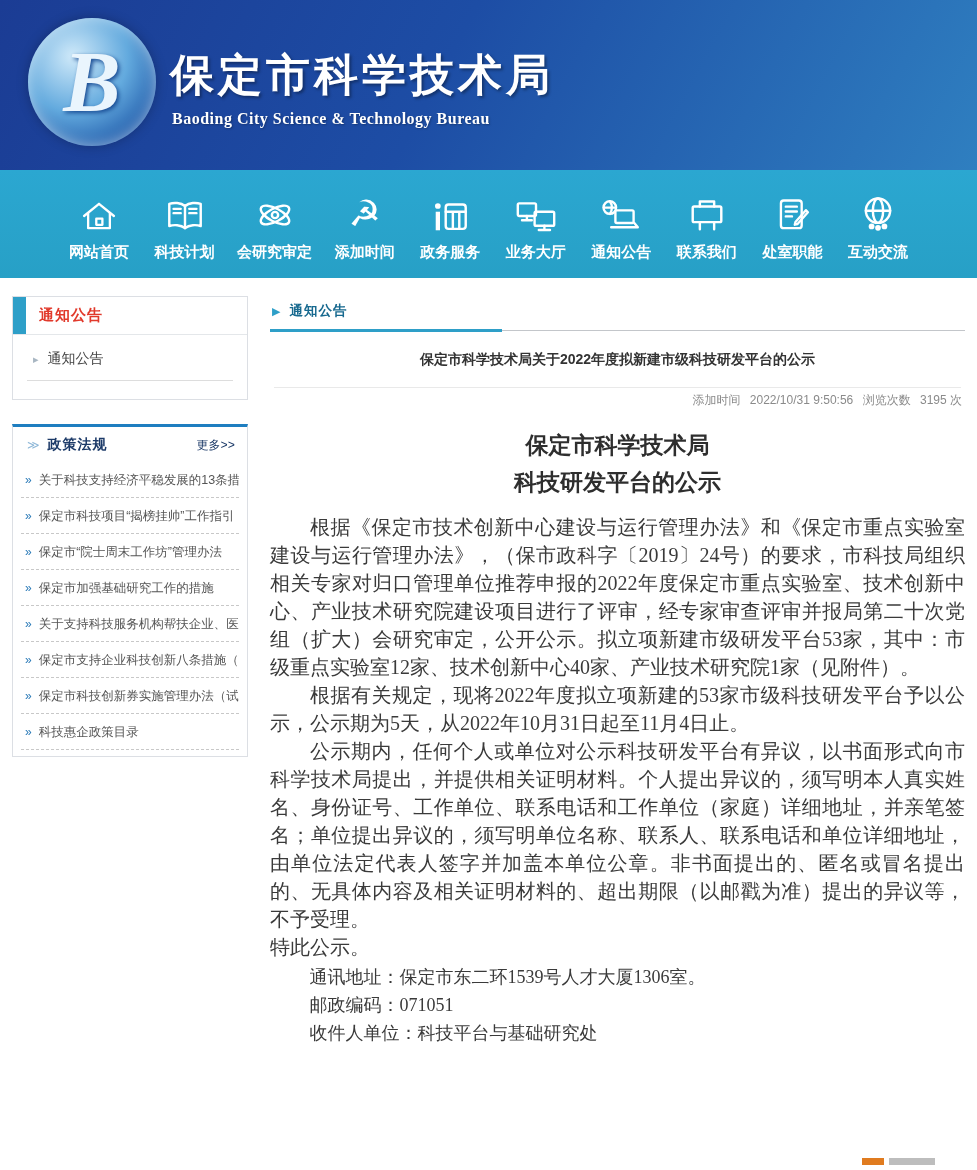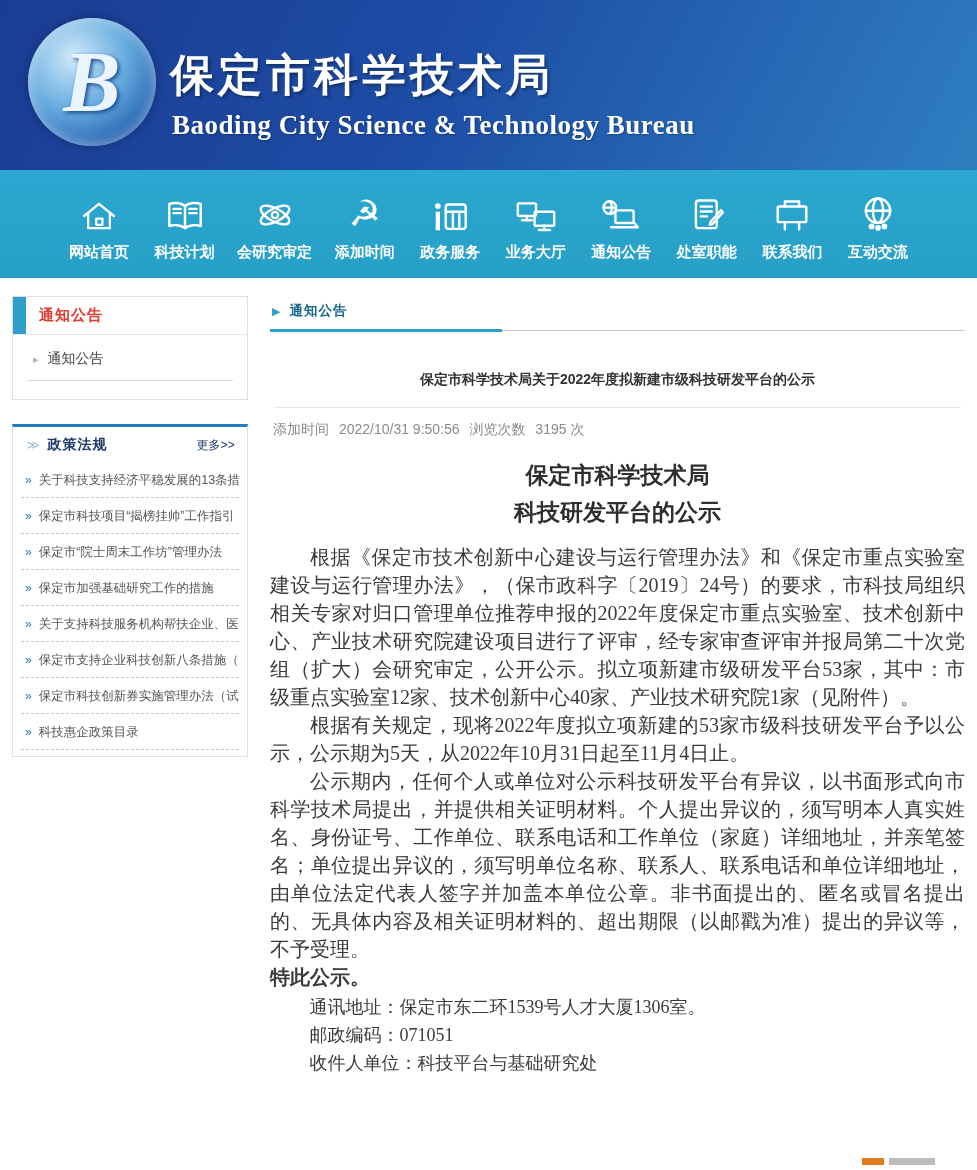--- a/index.html
+++ b/index.html
@@ -10,21 +10,21 @@
   .banner { position:relative; height:170px;
     background:linear-gradient(118deg,#1b3c94 0%, #1d4da5 45%, #2f7fc0 100%); }
   .logo-circle { position:absolute; left:28px; top:18px; width:128px; height:128px; border-radius:50%;
     background:radial-gradient(circle at 35% 30%, #cfe9f9, #63aade 45%, #1d57a8 82%);
     box-shadow:inset 0 0 14px rgba(255,255,255,.55), 0 0 12px rgba(0,0,0,.25);
     display:flex; align-items:center; justify-content:center; }
   .logo-letter { font-family:"Liberation Serif", serif; font-style:italic; font-weight:bold;
     font-size:86px; color:#eaf5fd; text-shadow:2px 2px 4px #174a93; }
   .banner-title { position:absolute; left:170px; top:46px; color:#fff; font-size:44px; font-weight:bold;
     letter-spacing:4px; text-shadow:2px 2px 3px rgba(0,0,0,.35); white-space:nowrap; }
-  .banner-subtitle { position:absolute; left:172px; top:110px; color:#fff; font-size:27px; font-weight:bold;
+  .banner-subtitle { position:absolute; left:172px; top:110px; color:#fff; font-size:16px; font-weight:bold;
     font-family:"Liberation Serif", serif; letter-spacing:.5px; text-shadow:1px 1px 2px rgba(0,0,0,.3); white-space:nowrap; }
 
   
   .navbar { height:108px; background:linear-gradient(180deg,#2ba7d1,#27a0c6);
     display:flex; align-items:center; justify-content:space-between; padding:6px 66px 0; }
   .nav-item { display:flex; flex-direction:column; align-items:center; gap:9px; cursor:pointer; min-width:66px; }
   .nav-icon { height:42px; display:flex; align-items:flex-end; justify-content:center; color:#fff; }
   .nav-icon svg { stroke:#fff; fill:none; stroke-width:1.7; stroke-linecap:round; stroke-linejoin:round; }
   .nav-icon .glyph { font-size:36px; line-height:40px; color:#fff; font-family:"DejaVu Sans", sans-serif; }
   .nav-label { color:#fff; font-size:15px; font-weight:bold; white-space:nowrap; }
@@ -53,31 +53,31 @@
   .policy-marker { color:#2a7ab8; font-size:12px; flex:none; }
 
   
   .main-col { flex:1; min-width:0; padding-left:4px; }
   .breadcrumb { display:flex; align-items:center; gap:9px; padding:6px 2px 9px; }
   .breadcrumb-icon { color:#2e9fc8; font-size:11px; }
   .breadcrumb-label { color:#17698f; font-size:13.5px; font-weight:bold; letter-spacing:1px; }
   .breadcrumb-rule { position:relative; height:2px; border-bottom:1px solid #c3c6ca; }
   .breadcrumb-rule .seg { position:absolute; left:0; bottom:-2px; width:232px; height:3px; background:#2e9fc8; }
 
-  .doc-title { margin-top:40px; text-align:center; font-size:14px; font-weight:bold; color:#333; }
+  .doc-title { margin-top:20px; text-align:center; font-size:14px; font-weight:bold; color:#333; }
   .doc-hr { margin:18px 4px 0; border-bottom:1px solid #e9e9e9; }
-  .doc-meta { margin-top:13px; text-align:left; font-size:14px; color:#8a8a8a; }
+  .doc-meta { margin-top:4px; text-align:right; font-size:12px; color:#8a8a8a; }
   .doc-meta span { margin:0 3px; }
 
   .article-heading { margin-top:18px; text-align:center; font-weight:bold; font-size:23px;
     line-height:37px; color:#2e2e2e; }
   .article-body { margin-top:12px; font-family:"Liberation Serif","DejaVu Serif", serif;
     font-size:20px; color:#3a3a3a; line-height:28px; text-align:justify; }
   .article-body p { text-indent:2em; }
-  .article-body p.closing { text-indent:0;font-weight:bold; }
+  .article-body p.closing { text-indent:0; }
   .contact-block { margin-top:2px; font-family:"Liberation Serif","DejaVu Serif", serif;
     font-size:18px; color:#3a3a3a; line-height:28px; }
   .contact-line { padding-left:2.2em; }
 
   .watermark { position:absolute; right:42px; bottom:5px; display:flex; gap:5px; align-items:center; }
   .watermark .wm-a { width:22px; height:7px; background:#e07b1f; }
   .watermark .wm-b { width:46px; height:7px; background:#bdbdbd; }
 </style>
 </head>
 <body>
@@ -165,38 +165,38 @@
             <path d="M2.8 6 H11.2 M7 1.5 C9 4 9 8 7 10.5"></path>
             <rect x="11" y="8" width="13" height="9" rx="1"></rect>
             <path d="M8 20 H27 L24.5 17"></path>
           </svg>
       </span>
       <span class="nav-label">通知公告</span>
     </div>
 
     <div class="nav-item">
       <span class="nav-icon">
+        <svg width="40" height="38" viewBox="0 0 28 26">
+            <rect x="4" y="7" width="20" height="11" rx="1"></rect>
+            <path d="M9 7 V3.5 M19 7 V3.5 M9 3.5 H19"></path>
+            <path d="M9 18 V23 M19 18 V23"></path>
+          </svg>
+      </span>
+      <span class="nav-label">联系我们</span>
+    </div>
+
+    <div class="nav-item">
+      <span class="nav-icon">
         <svg width="36" height="38" viewBox="0 0 26 26">
             <rect x="5" y="2.5" width="15" height="20" rx="2"></rect>
             <path d="M8.5 7 H16.5 M8.5 10.5 H16.5 M8.5 14 H13"></path>
             <path d="M15.5 18 L23 9.5 L24.5 11 L17 19.5 L15 20 Z"></path>
           </svg>
       </span>
       <span class="nav-label">处室职能</span>
-    </div>
-
-    <div class="nav-item">
-      <span class="nav-icon">
-        <svg width="40" height="38" viewBox="0 0 28 26">
-            <rect x="4" y="7" width="20" height="11" rx="1"></rect>
-            <path d="M9 7 V3.5 M19 7 V3.5 M9 3.5 H19"></path>
-            <path d="M9 18 V23 M19 18 V23"></path>
-          </svg>
-      </span>
-      <span class="nav-label">联系我们</span>
     </div>
 
     <div class="nav-item">
       <span class="nav-icon">
         <svg width="40" height="38" viewBox="0 0 28 26">
             <circle cx="14" cy="10" r="8.5"></circle>
             <ellipse cx="14" cy="10" rx="3.6" ry="8.5"></ellipse>
             <path d="M5.5 10 H22.5"></path>
             <circle cx="9.5" cy="21" r="2" fill="#fff" stroke="none"></circle>
             <circle cx="14" cy="22" r="2" fill="#fff" stroke="none"></circle>

